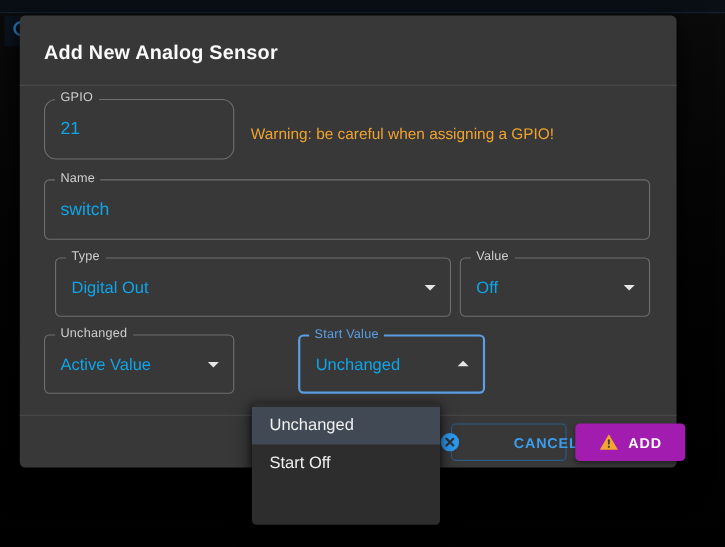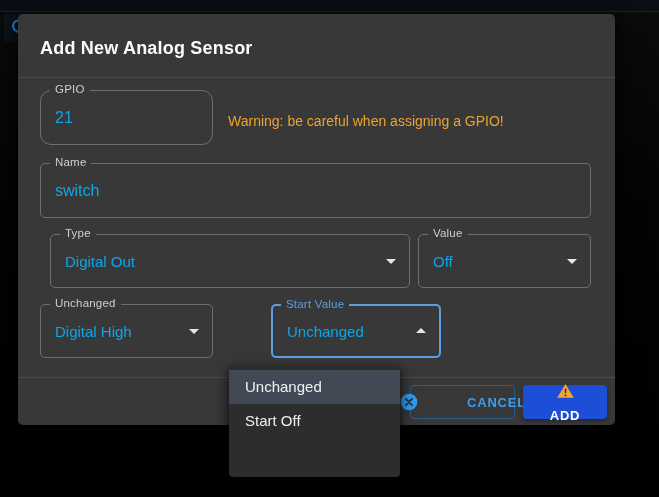--- a/index.html
+++ b/index.html
@@ -54,22 +54,22 @@
   .warning-text { position:absolute; left:210px; top:79px; height:55px; width:375px;
                   display:flex; align-items:center; color:#efa32f; font-size:14px; }
 
   
   .btn { position:absolute; top:371px; height:34px; border-radius:4px;
          display:flex; align-items:center; justify-content:center; gap:8px;
          font-family:"Liberation Sans", sans-serif; font-size:13px; font-weight:700;
          letter-spacing:0.8px; cursor:pointer; }
   .btn-cancel { left:392px; width:105px; background:transparent;
                 border:1px solid #2b5c88; color:#3d9ded;gap:48px; }
-  .btn-add { left:505px; width:84px; background:#1d4ed8; border:none; color:#fff;
-             box-shadow:0 2px 4px rgba(0,0,0,0.35);flex-direction:column; }
+  .btn-add { left:505px; width:100px; background:#a21caf; border:none; color:#fff;
+             box-shadow:0 2px 4px rgba(0,0,0,0.35); }
   .btn svg { display:block; }
 
   
   .menu { position:absolute; left:229px; top:366px; width:171px; height:111px;
           background:#2d2d2d; border-radius:4px; padding:4px 0 5px 0;
           box-shadow:0 6px 16px rgba(0,0,0,0.6), 0 2px 6px rgba(0,0,0,0.5); }
   .menu-option { height:34px; line-height:34px; padding-left:16px; color:#f0f0f0;
                  font-size:15px; cursor:pointer; }
   .menu-option.selected { background:#414a54; }
 </style>
@@ -110,21 +110,21 @@
     </div>
 
     <div class="field select f-value">
       <span class="field-label">Value</span>
       <span class="value">Off</span>
       <span class="caret-down"></span>
     </div>
 
     <div class="field select f-polarity">
       <span class="field-label">Unchanged</span>
-      <span class="value">Digital High</span>
+      <span class="value">Active Value</span>
       <span class="caret-down"></span>
     </div>
 
     <div class="field select f-start">
       <span class="field-label">Start Value</span>
       <span class="value">Unchanged</span>
       <span class="caret-up"></span>
     </div>
 
     <div class="divider bottom"></div>

